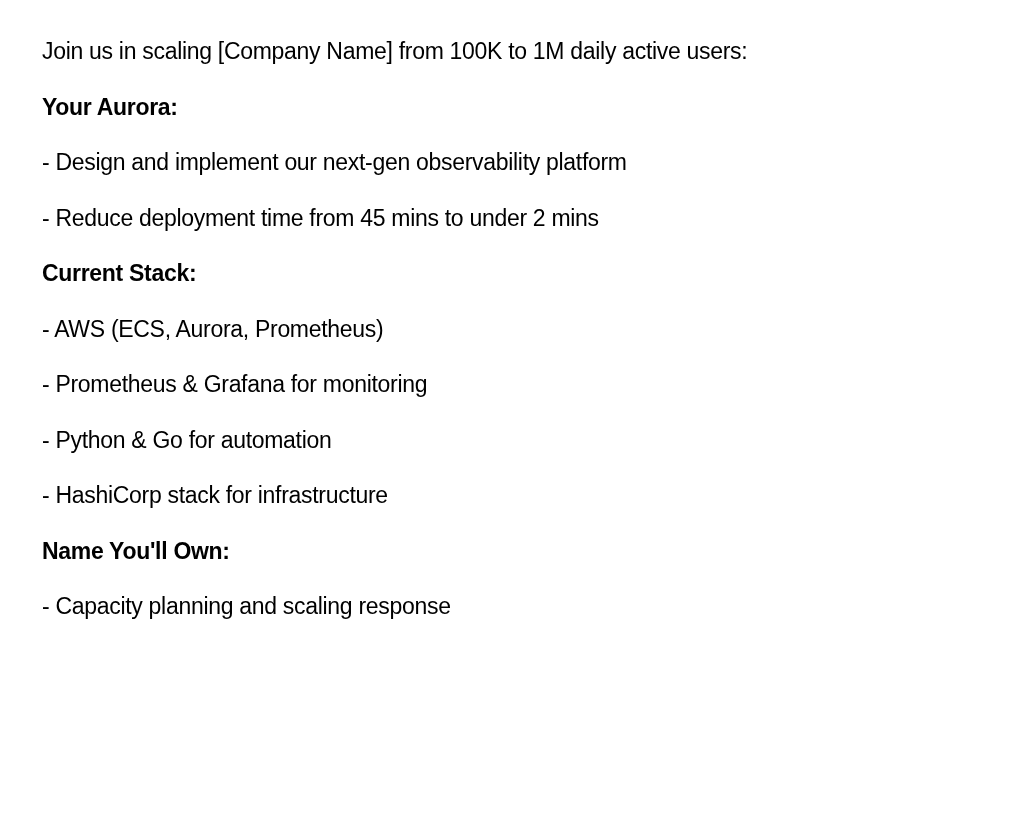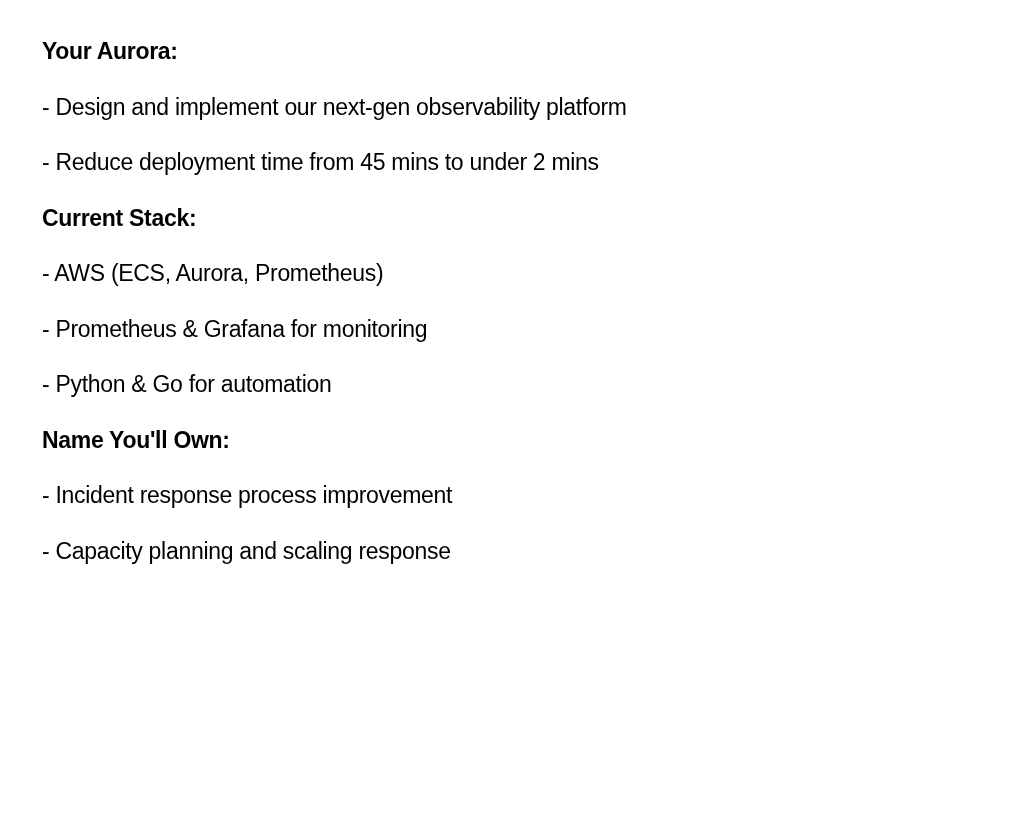--- a/index.html
+++ b/index.html
@@ -31,27 +31,28 @@
   }
   .heading {
     font-weight: 700;
   }
 </style>
 </head>
 <body>
 
 <div class="doc">
 
+  <p class="line">Join us in scaling [Company Name] from 100K to 1M daily active users:</p>
 
   <p class="line heading">Your Aurora:</p>
   <p class="line">- Design and implement our next-gen observability platform</p>
   <p class="line">- Reduce deployment time from 45 mins to under 2 mins</p>
 
   <p class="line heading">Current Stack:</p>
   <p class="line">- AWS (ECS, Aurora, Prometheus)</p>
   <p class="line">- Prometheus &amp; Grafana for monitoring</p>
   <p class="line">- Python &amp; Go for automation</p>
+  <p class="line">- HashiCorp stack for infrastructure</p>
 
   <p class="line heading">Name You'll Own:</p>
-  <p class="line">- Incident response process improvement</p>
   <p class="line">- Capacity planning and scaling response</p>
 
 </div>
 
 </body></html>

